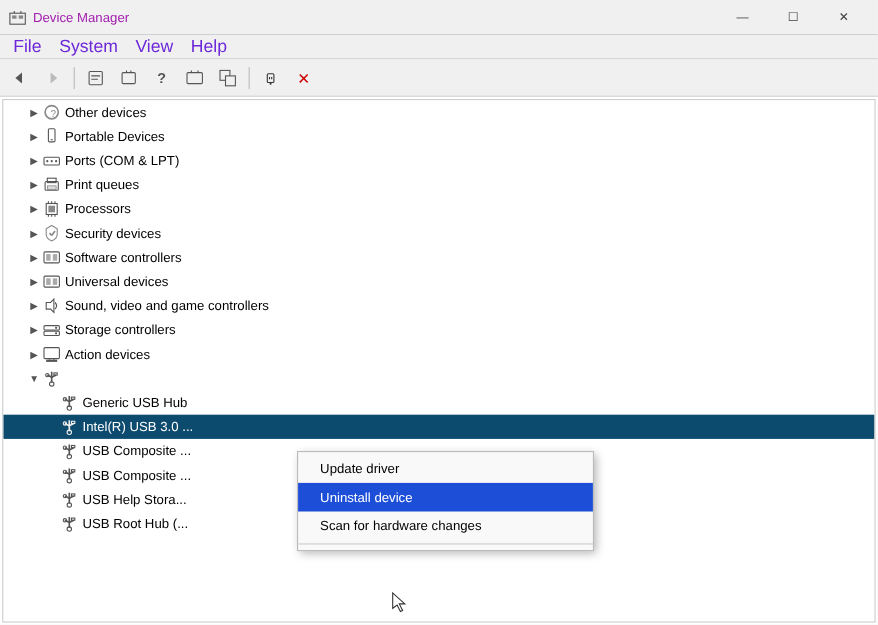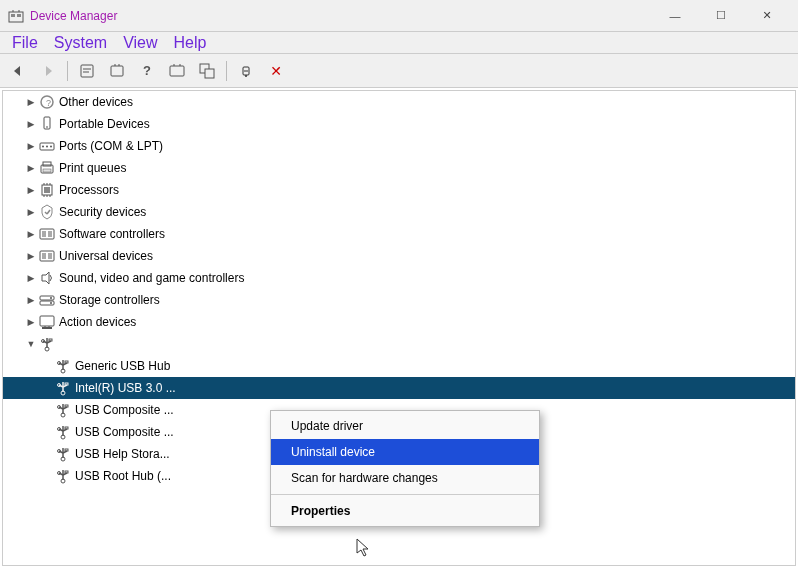--- a/index.html
+++ b/index.html
@@ -527,21 +527,20 @@
         <span class="tree-label">USB Root Hub (...</span>
       </div>
 
     </div>
 
     <div class="context-menu">
       <div class="ctx-item">Update driver</div>
       <div class="ctx-item highlighted">Uninstall device</div>
       <div class="ctx-item">Scan for hardware changes</div>
       <div class="ctx-separator"></div>
-      <div class="ctx-item bold">Properties</div>
     </div>
 
     <svg style="position:absolute; left:355px; top:450px; pointer-events:none; z-index:9999;" width="16" height="20" viewBox="0 0 16 20">
       <polygon points="2,1 2,15 6,12 9,18 11,17 8,11 13,11" fill="white" stroke="#333" stroke-width="1"></polygon>
     </svg>
   </div>
 
 </div>
 
 </body></html>

